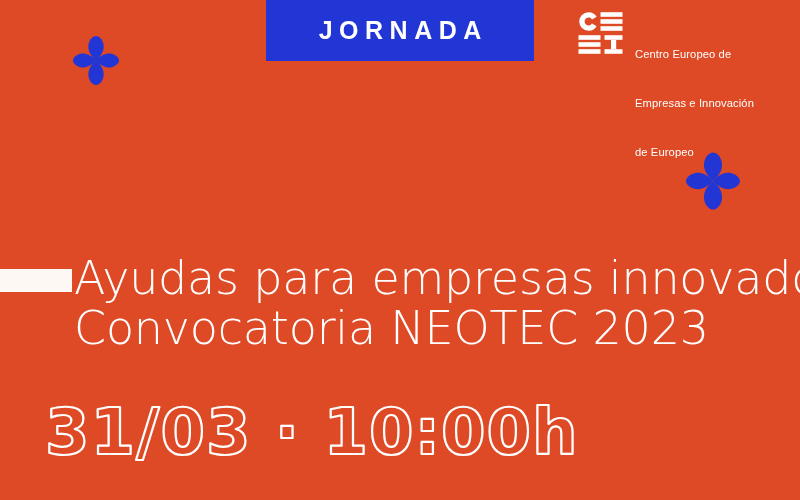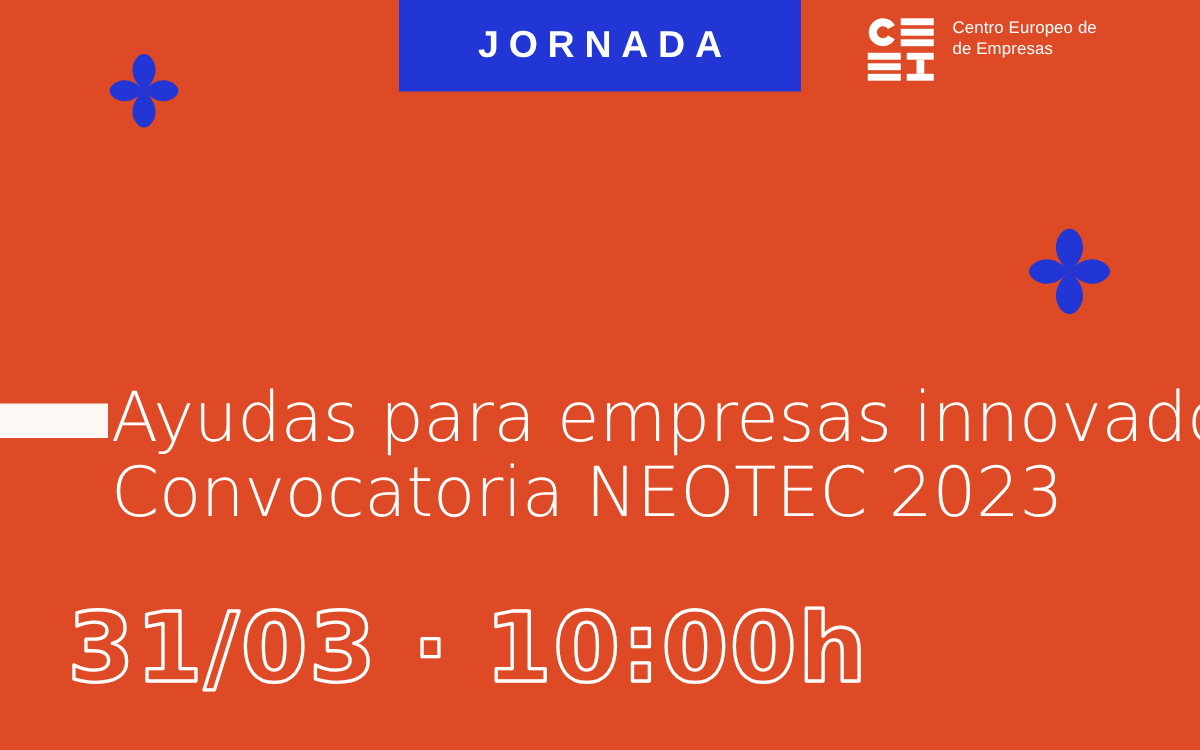--- a/index.html
+++ b/index.html
@@ -60,21 +60,21 @@
     display: block;
   }
   #ceei-logo-text {
     color: #ffffff;
     font-size: 11.2px;
     line-height: 14.2px;
     font-family: "Liberation Sans", sans-serif;
     letter-spacing: 0.1px;
     padding-top: 1px;
   }
-  #ceei-logo-text div { white-space: nowrap; }
+  #ceei-logo-text div { white-space: nowrap; margin-top: 35px; }
 
   
   .flower { position: absolute; display: block; }
   #flower-top-left { left: 69px; top: 32px; width: 54px; height: 57px; }
   #flower-right { left: 681px; top: 148px; width: 64px; height: 66px; }
 
   
   #accent-bar {
     position: absolute;
     left: 0;
@@ -141,21 +141,22 @@
       <rect x="0.5" y="24.2" width="22.0" height="4.6" fill="#ffffff"></rect>
       <rect x="0.5" y="31.2" width="22.0" height="4.6" fill="#ffffff"></rect>
       <rect x="0.5" y="38.2" width="22.0" height="4.6" fill="#ffffff"></rect>
 
       <rect x="26.5" y="24.2" width="18.0" height="4.6" fill="#ffffff"></rect>
       <rect x="33.0" y="28.8" width="5.2" height="9.4" fill="#ffffff"></rect>
       <rect x="26.5" y="38.2" width="18.0" height="4.6" fill="#ffffff"></rect>
     </svg>
     <div id="ceei-logo-text">
       <div>Centro Europeo de</div>
-      <div>de Empresas</div>
+      <div>Empresas e Innovación</div>
+      <div>de Europeo</div>
     </div>
   </div>
 
   <svg class="flower" id="flower-top-left" viewBox="0 0 54 57" aria-hidden="true">
     <g fill="#2136d4">
       <path d="M27 28.5 C 20.5 23 18.5 17 19.6 12 C 20.7 7 24 4 27 4 C 30 4 33.3 7 34.4 12 C 35.5 17 33.5 23 27 28.5 Z"></path>
       <path d="M27 28.5 C 33.5 34 35.5 40 34.4 45 C 33.3 50 30 53 27 53 C 24 53 20.7 50 19.6 45 C 18.5 40 20.5 34 27 28.5 Z"></path>
       <path d="M27 28.5 C 21.8 34.5 16 36.3 11.4 35.2 C 6.8 34.1 4 31 4 28.5 C 4 26 6.8 22.9 11.4 21.8 C 16 20.7 21.8 22.5 27 28.5 Z"></path>
       <path d="M27 28.5 C 32.2 22.5 38 20.7 42.6 21.8 C 47.2 22.9 50 26 50 28.5 C 50 31 47.2 34.1 42.6 35.2 C 38 36.3 32.2 34.5 27 28.5 Z"></path>
     </g>

